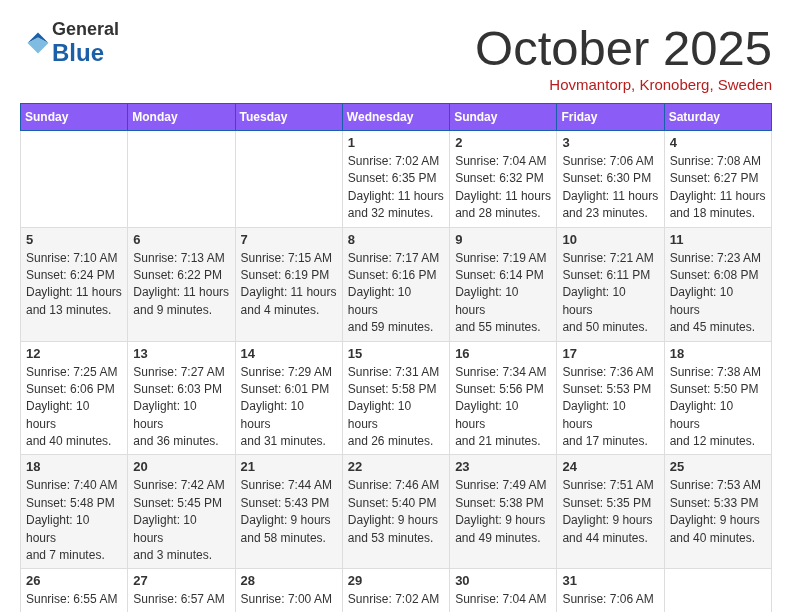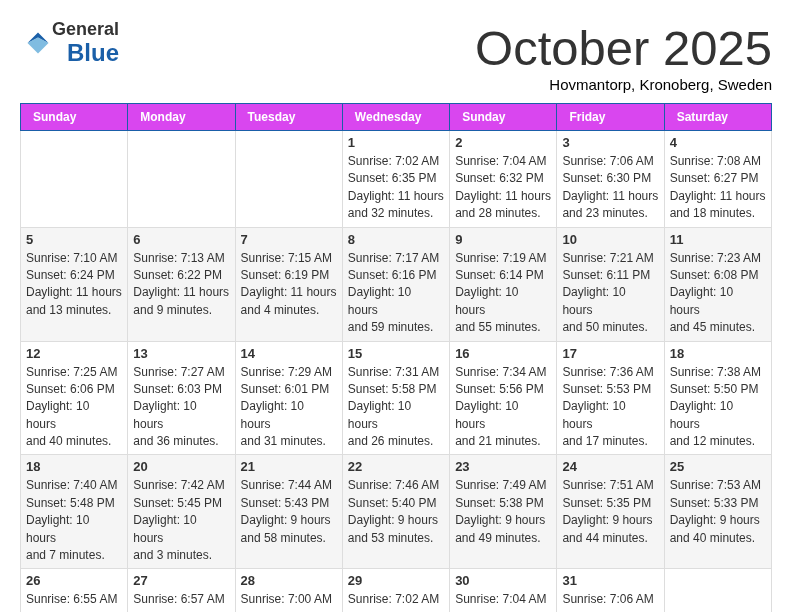--- a/index.html
+++ b/index.html
@@ -12,21 +12,20 @@
     }
     .header {
       display: flex;
       justify-content: space-between;
       align-items: flex-start;
       margin-bottom: 10px;
     }
     .logo {
       display: flex;
       align-items: center;
-      text-align: right;
     }
     .logo-text {
       display: flex;
       flex-direction: column;
       line-height: 1.1;
     }
     .logo-general {
       font-size: 18px;
       font-weight: bold;
       color: #333;
@@ -44,31 +43,31 @@
     .title-block {
       text-align: right;
     }
     .month-title {
       font-size: 49px;
       font-weight: normal;
       color: #333;
     }
     .location {
       font-size: 15px;
-      color: #000000;
+      color: #b91c1c;
     }
     .calendar {
       width: 100%;
       border-collapse: collapse;
       font-size: 11px;
     }
     .calendar th {
-      background-color: #d946ef;
+      background-color: #8b5cf6;
       color: #fff;
-      padding: 6px 12px;
+      padding: 6px 4px;
       text-align: left;
       font-size: 12px;
       font-weight: bold;
       border: 1px solid #1a5fa8;
     }
     .calendar td {
       border: 1px solid #ddd;
       vertical-align: top;
       padding: 4px 5px;
       width: 107px;

